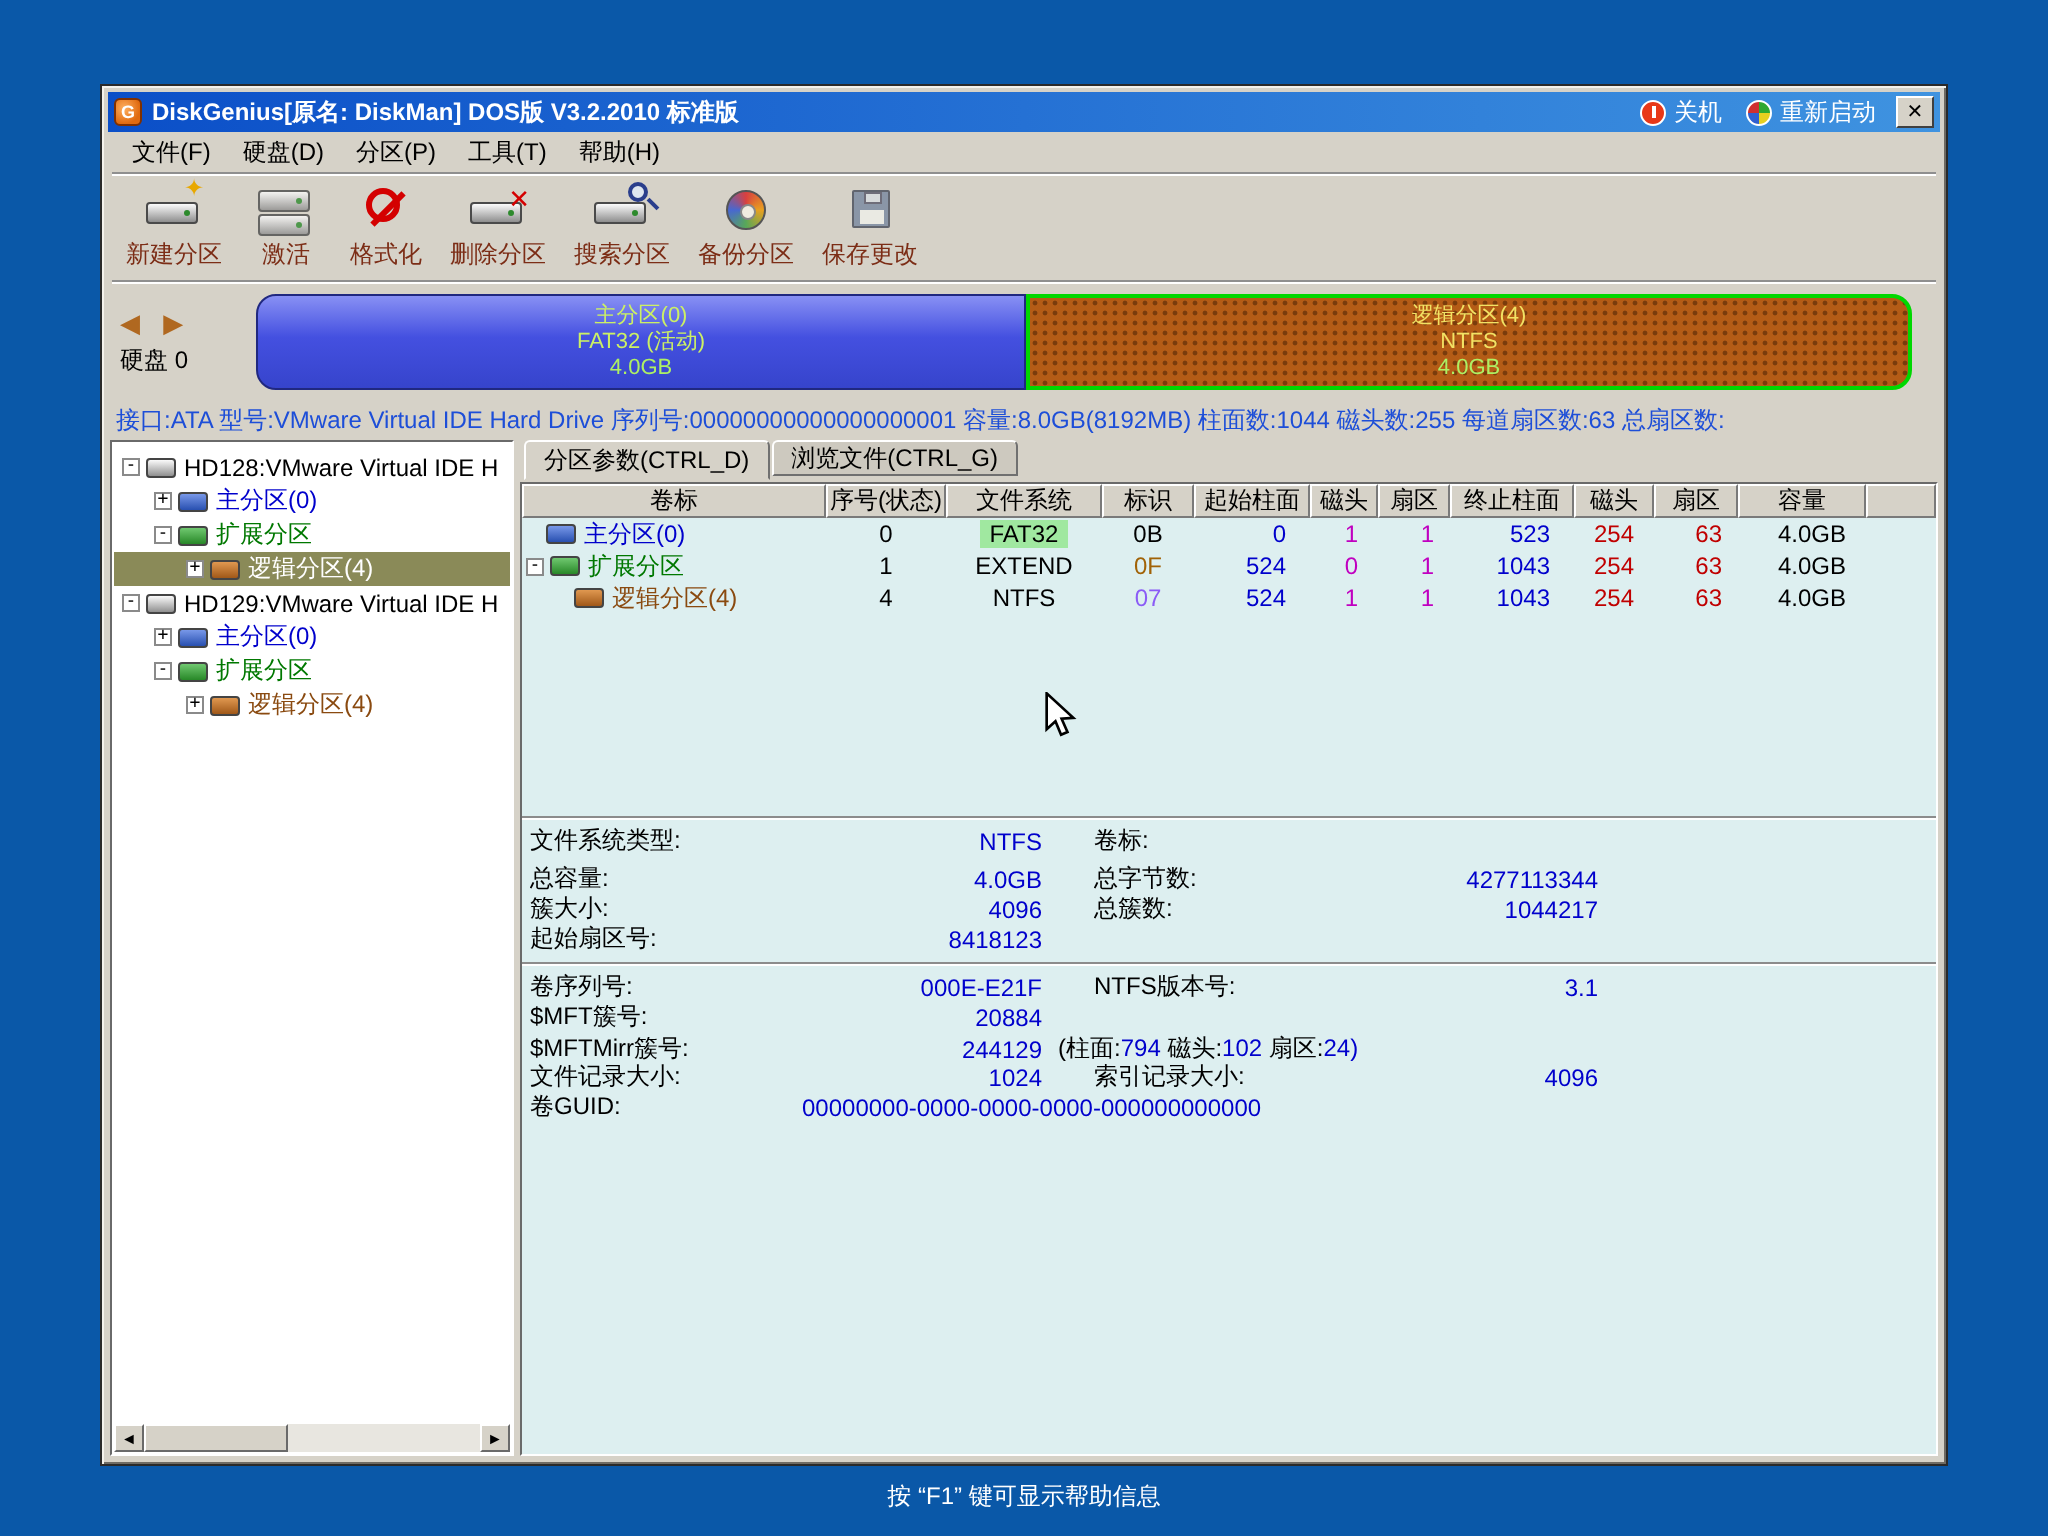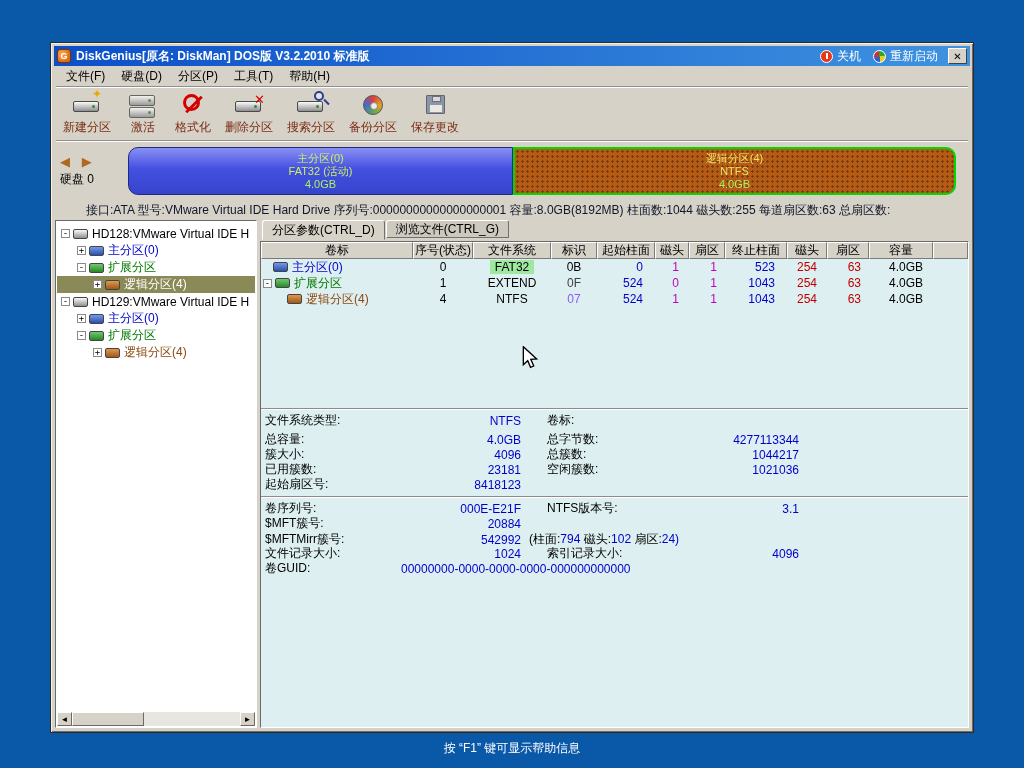--- a/index.html
+++ b/index.html
@@ -85,21 +85,21 @@
     border:1px solid #202880; border-radius:10px 0 0 10px; color:#ccf064; }
   .part.logical { width:53.5%;
     background-color:#b45c16;
     background-image:radial-gradient(#7a3c0c 1px, transparent 1.4px);
     background-size:5px 5px;
     border-radius:0 10px 10px 0; color:#f2e264; }
   .part.logical.selected { border:2px solid #00d800; }
   .part .psize { color:#aef064; }
 
   .infoline { height:20px; flex:none; display:flex; align-items:center; padding-left:4px;
-    color:#0f172a; white-space:nowrap; overflow:hidden;margin-left:28px; }
+    color:#1d4ed8; white-space:nowrap; overflow:hidden; }
 
   
   .main { flex:1; display:flex; gap:3px; padding:0 1px 1px 1px; min-height:0; }
   .treepanel { width:202px; flex:none; position:relative; background:#fff;
     border:1px solid; border-color:#6a6a6a #fff #fff #6a6a6a; }
   .tree { position:absolute; left:1px; right:1px; top:1px; bottom:15px; overflow:hidden; padding-top:3px; background:#fff; }
   .titem { height:17px; display:flex; align-items:center; white-space:nowrap; }
   .expander { width:9px; height:9px; flex:none; border:1px solid #8a8a8a; background:#fff;
     font-family:"DejaVu Sans Mono",monospace; font-size:9px; line-height:7px; text-align:center; margin-right:3px; color:#000; }
   .ticon { width:15px; height:10px; flex:none; margin-right:4px; border:1px solid #444; border-radius:2px; }
@@ -353,21 +353,21 @@
               <div class="td"></div>
             </div>
             <div class="trow tr">
               <div class="namecell" style="padding-left: 2px;">
                 <span class="expander">-</span>
                 <span class="ticon ti-extended"></span>
                 <span style="color: rgb(0, 120, 0);">扩展分区</span>
               </div>
               <div class="td c0" style="color: rgb(0, 0, 0);">1</div>
               <div class="td c1" style="color: rgb(0, 0, 0);">EXTEND</div>
-              <div class="td c2" style="color: #404040;">0F</div>
+              <div class="td c2" style="color: #a16207;">0F</div>
               <div class="td c3" style="color: rgb(0, 0, 204);">524</div>
               <div class="td c4" style="color: rgb(192, 0, 192);">0</div>
               <div class="td c5" style="color: rgb(192, 0, 192);">1</div>
               <div class="td c6" style="color: rgb(0, 0, 204);">1043</div>
               <div class="td c7" style="color: rgb(192, 0, 0);">254</div>
               <div class="td c8" style="color: rgb(192, 0, 0);">63</div>
               <div class="td c9" style="color: rgb(0, 0, 0);">4.0GB</div>
               <div class="td"></div>
             </div>
             <div class="trow tr">
@@ -409,27 +409,20 @@
                 <span class="dv">4277113344</span>
               </div>
               <div class="drow">
                 <span class="dl">簇大小:</span>
                 <span class="dv">4096</span>
                 <span></span>
                 <span class="dl">总簇数:</span>
                 <span class="dv">1044217</span>
               </div>
               <div class="drow">
-                <span class="dl">已用簇数:</span>
-                <span class="dv">23181</span>
-                <span></span>
-                <span class="dl">空闲簇数:</span>
-                <span class="dv">1021036</span>
-              </div>
-              <div class="drow">
                 <span class="dl">起始扇区号:</span>
                 <span class="dv">8418123</span>
                 <span></span>
                 <span class="dl"></span>
                 <span class="dv"></span>
               </div>
             </div>
             <div class="ddiv"></div>
             <div class="dsec">
               <div class="drow">
@@ -438,21 +431,21 @@
                 <span></span>
                 <span class="dl">NTFS版本号:</span>
                 <span class="dv">3.1</span>
               </div>
               <div class="drow extrarow">
                 <span class="dl">$MFT簇号:</span>
                 <span class="dv">20884</span>
               </div>
               <div class="drow extrarow">
                 <span class="dl">$MFTMirr簇号:</span>
-                <span class="dv">542992</span>
+                <span class="dv">244129</span>
                 <span class="dx"><span class="k">(柱面:</span><span class="b">794</span><span class="k"> 磁头:</span><span class="b">102</span><span class="k"> 扇区:</span><span class="b">24)</span></span>
               </div>
               <div class="drow">
                 <span class="dl">文件记录大小:</span>
                 <span class="dv">1024</span>
                 <span></span>
                 <span class="dl">索引记录大小:</span>
                 <span class="dv">4096</span>
               </div>
               <div class="drow guidrow">

